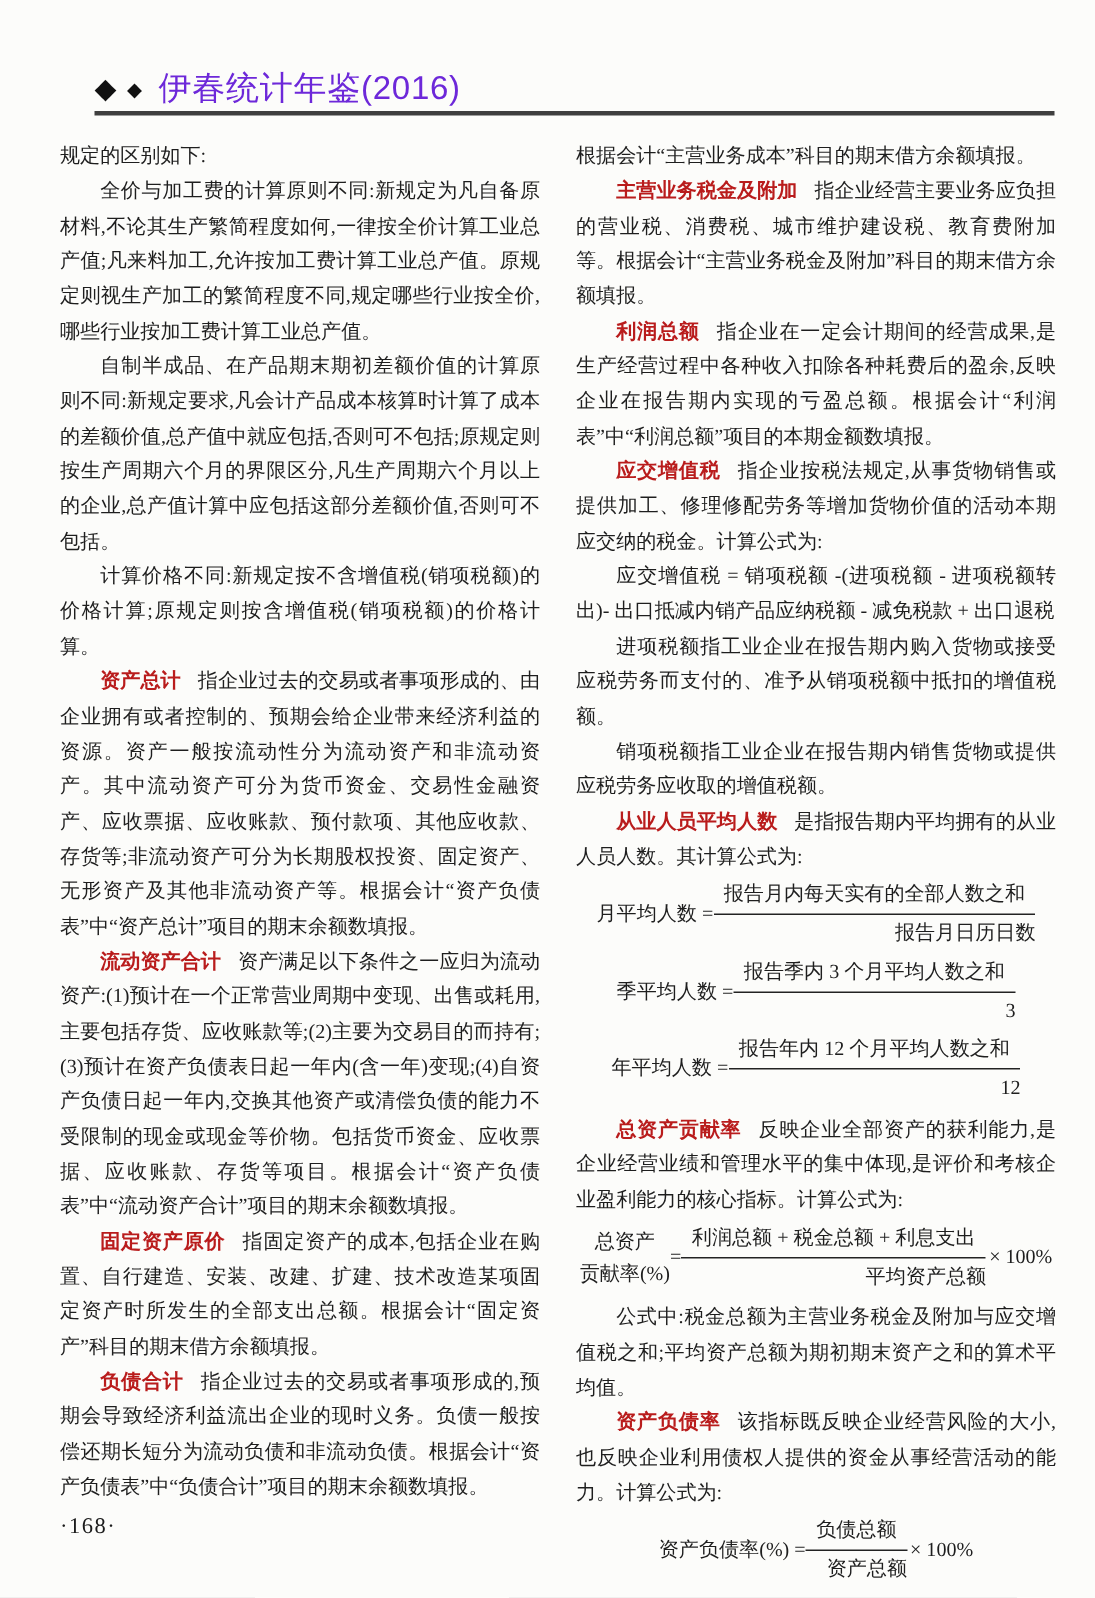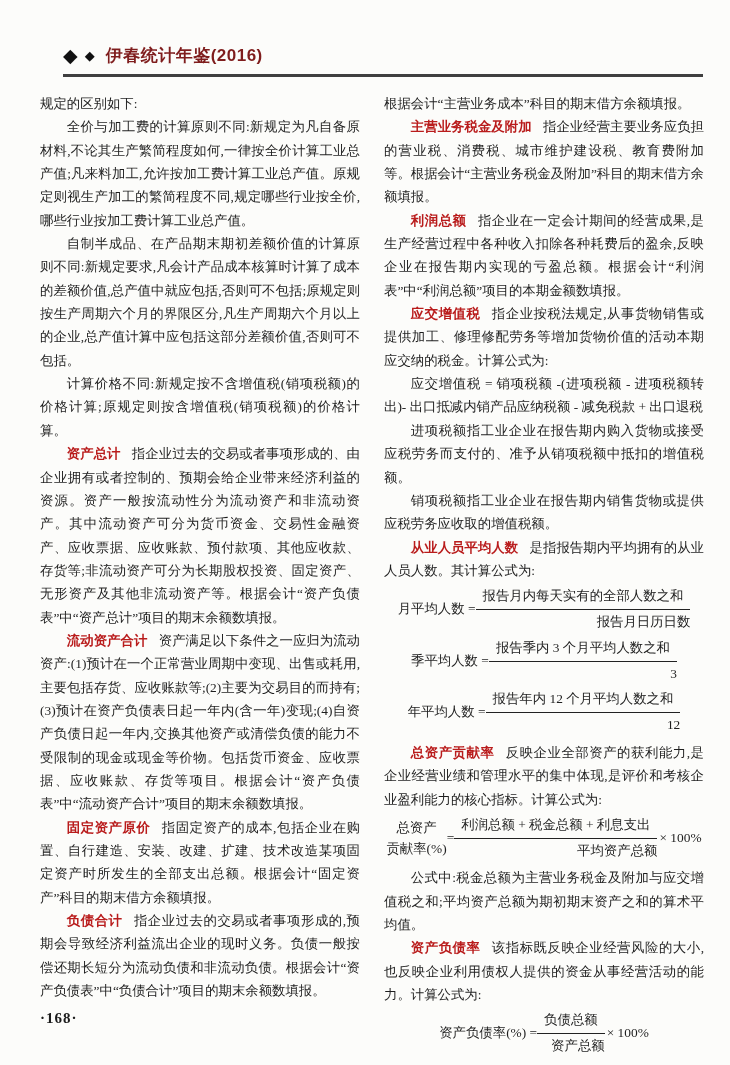--- a/index.html
+++ b/index.html
@@ -12,21 +12,21 @@
     overflow:hidden;
     box-sizing:border-box;
   }
   .header{
     position:absolute;left:63px;top:44px;right:27px;
     display:flex;align-items:center;gap:7px;
     font-family:"Liberation Sans","DejaVu Sans",sans-serif;
   }
   .diamond-lg{font-size:19px;line-height:1;color:#111;}
   .diamond-sm{font-size:13px;line-height:1;color:#111;margin-right:4px;}
-  .header-title{font-size:17px;font-weight:bold;letter-spacing:.5px;color:#7f1d1d;}
+  .header-title{font-size:22px;font-weight:normal;letter-spacing:.5px;color:#6d28d9;}
   .header-rule{
     position:absolute;left:63px;right:27px;top:74px;
     height:3px;background:#3f3f3f;
   }
   .columns{
     position:absolute;top:92px;left:40px;right:26px;
     display:flex;justify-content:space-between;
   }
   .col{
     width:320px;
@@ -47,21 +47,21 @@
     display:flex;align-items:center;justify-content:center;
     gap:0;margin:4px 0 5px;line-height:1.55;
   }
   .frac{display:inline-flex;flex-direction:column;text-align:right;}
   .frac .num{border-bottom:1.4px solid #222;padding:0 7px 2px;}
   .frac .den{padding-top:2px;}
   .lhs-stack{display:inline-flex;flex-direction:column;text-align:center;line-height:1.6;justify-content:flex-end;}
   .suffix{margin-left:2px;}
   .page-number{
     position:absolute;left:40px;top:1010px;
-    font-size:15px;letter-spacing:1px;color:#1c1c1c;font-weight:bold;
+    font-size:15px;letter-spacing:1px;color:#1c1c1c;font-weight:normal;
   }
 </style>
 </head>
 <body>
 
 <div class="page">
 
   <div class="header">
     <span class="diamond-lg">◆</span>
     <span class="diamond-sm">◆</span>

